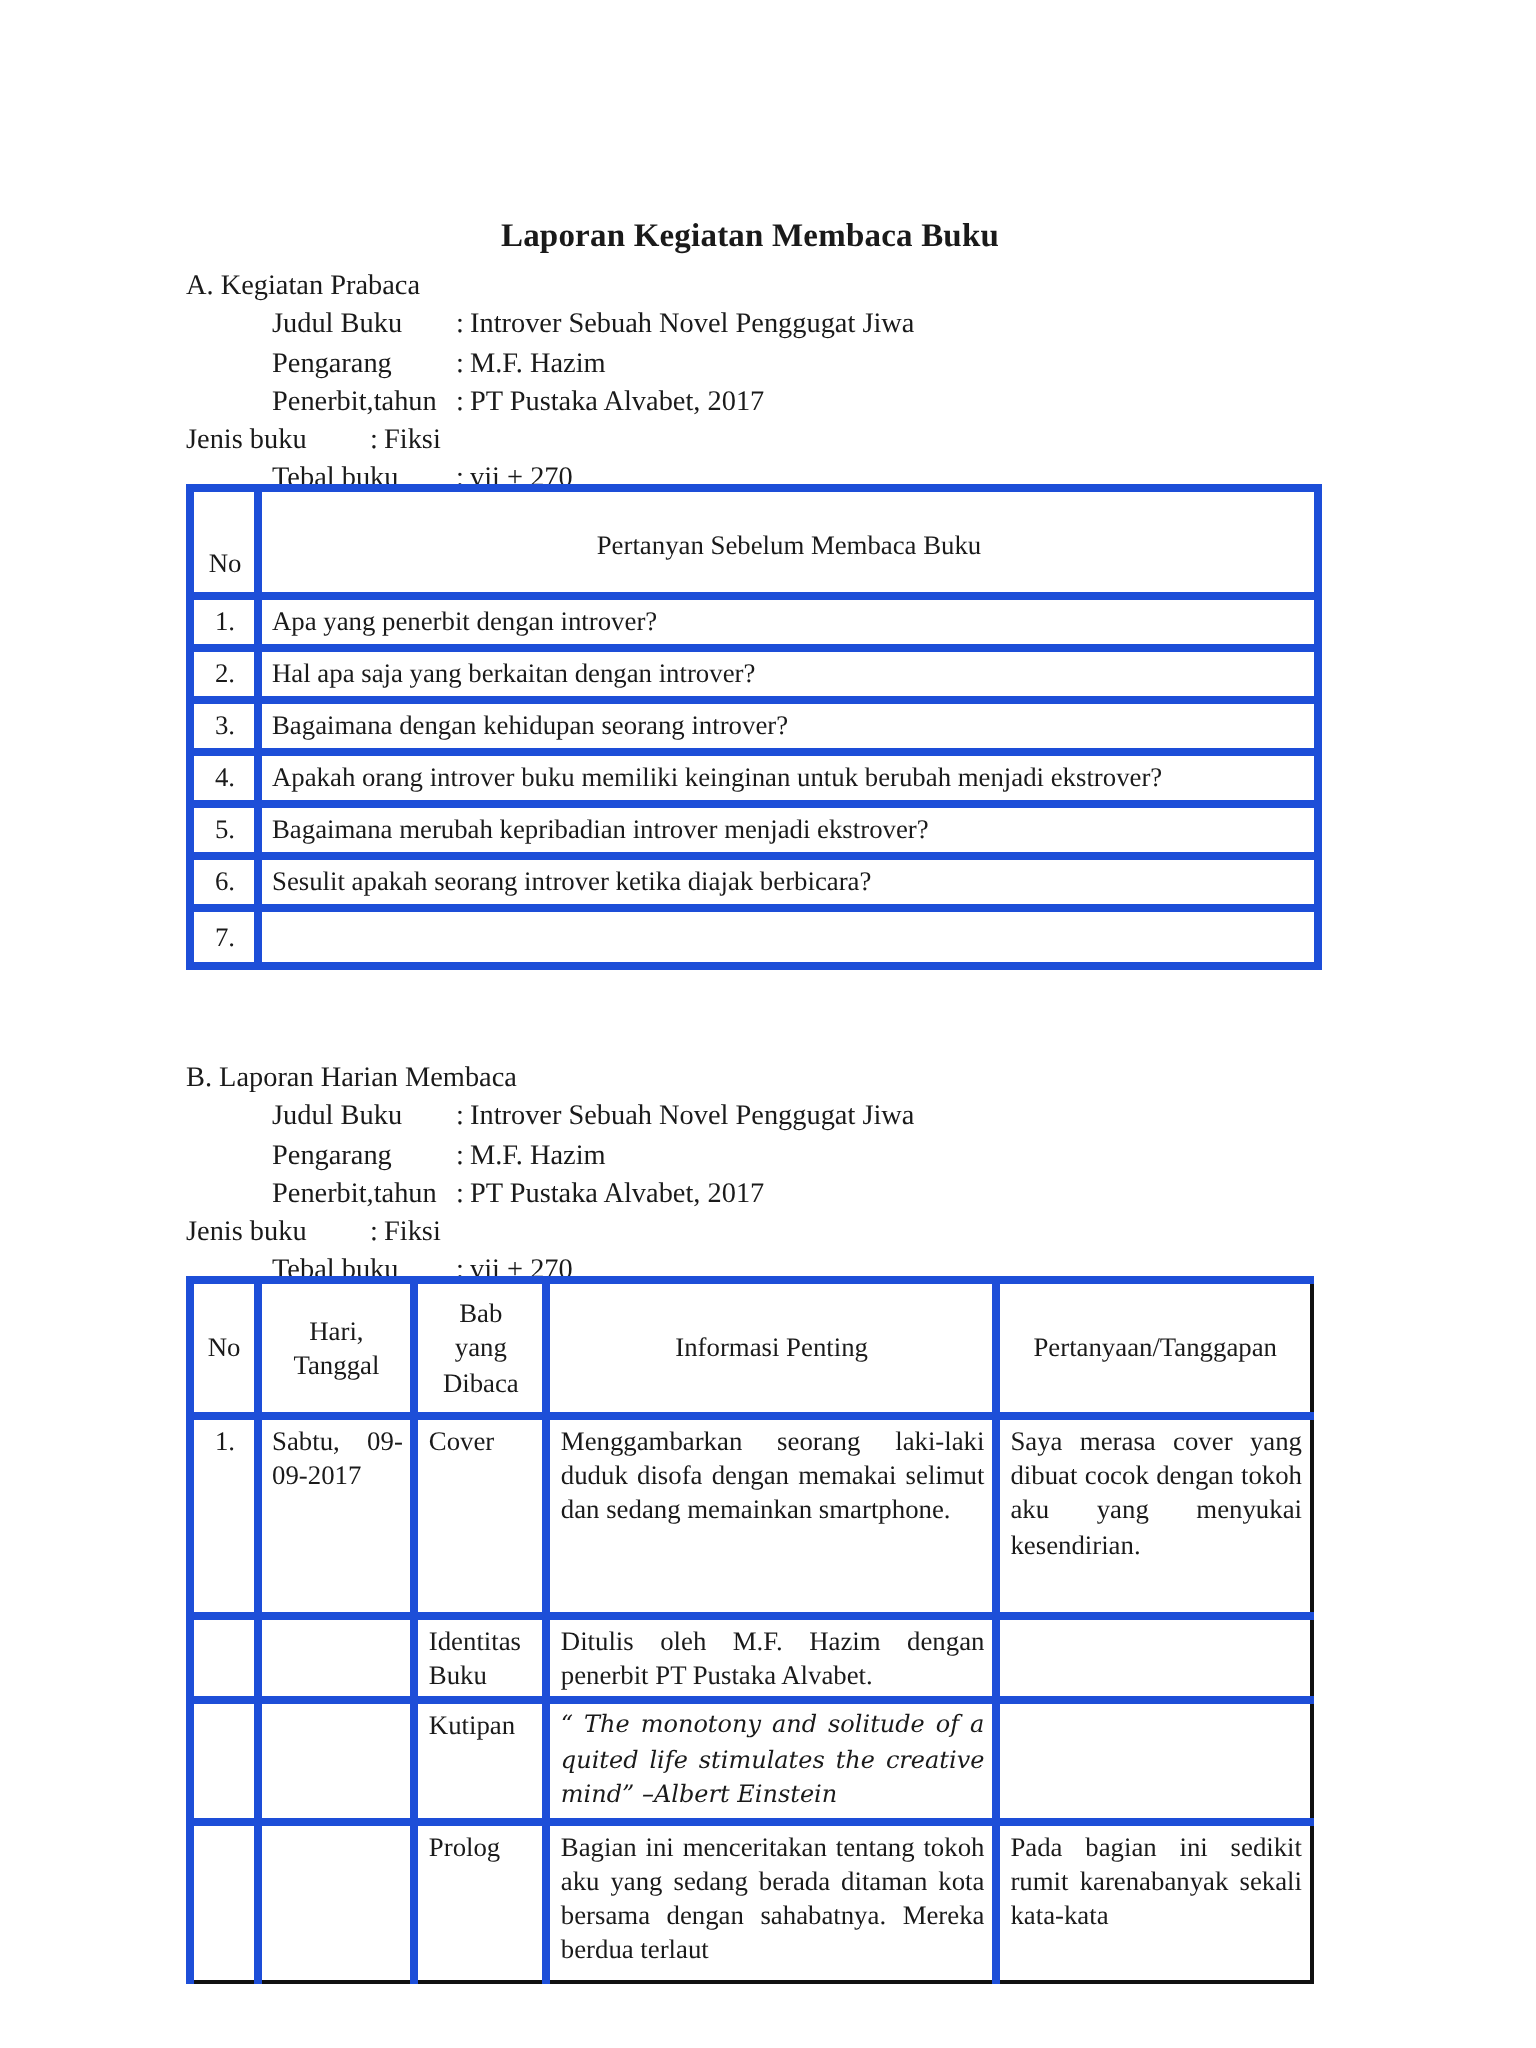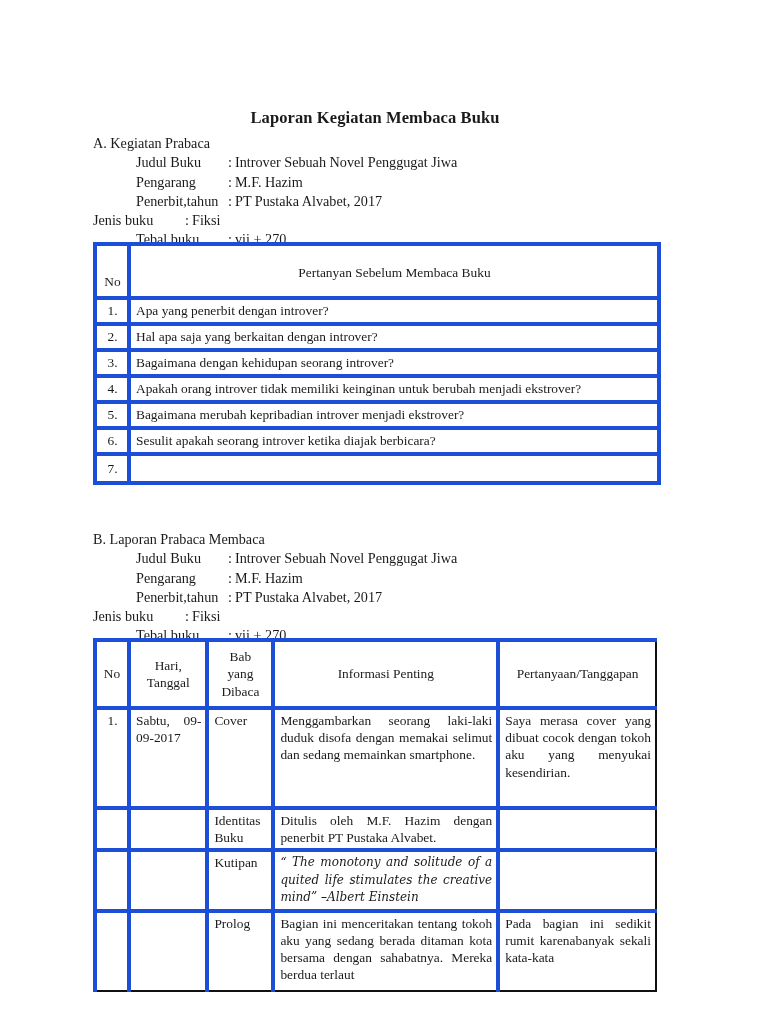--- a/index.html
+++ b/index.html
@@ -196,39 +196,39 @@
       <tr>
         <td class="c-no">2.</td>
         <td class="c-q">Hal apa saja yang berkaitan dengan introver?</td>
       </tr>
       <tr>
         <td class="c-no">3.</td>
         <td class="c-q">Bagaimana dengan kehidupan seorang introver?</td>
       </tr>
       <tr>
         <td class="c-no">4.</td>
-        <td class="c-q">Apakah orang introver tidak memiliki keinginan untuk berubah menjadi ekstrover?</td>
+        <td class="c-q">Apakah orang introver buku memiliki keinginan untuk berubah menjadi ekstrover?</td>
       </tr>
       <tr>
         <td class="c-no">5.</td>
         <td class="c-q">Bagaimana merubah kepribadian introver menjadi ekstrover?</td>
       </tr>
       <tr>
         <td class="c-no">6.</td>
         <td class="c-q">Sesulit apakah seorang introver ketika diajak berbicara?</td>
       </tr>
       <tr class="last-row">
         <td class="c-no">7.</td>
         <td class="c-q"></td>
       </tr>
     </tbody>
   </table>
 
   <div class="meta-block" id="meta-b" style="top:514px;">
-    <div class="meta-line flush">B. Laporan Prabaca Membaca</div>
+    <div class="meta-line flush">B. Laporan Harian Membaca</div>
 
     <div class="meta-line indent">
       <span class="meta-label">Judul Buku</span><span class="meta-sep">:</span><span>Introver Sebuah Novel Penggugat Jiwa</span>
     </div>
 
     <div class="meta-line indent">
       <span class="meta-label">Pengarang</span><span class="meta-sep">:</span><span>M.F. Hazim</span>
     </div>
 
     <div class="meta-line indent">

